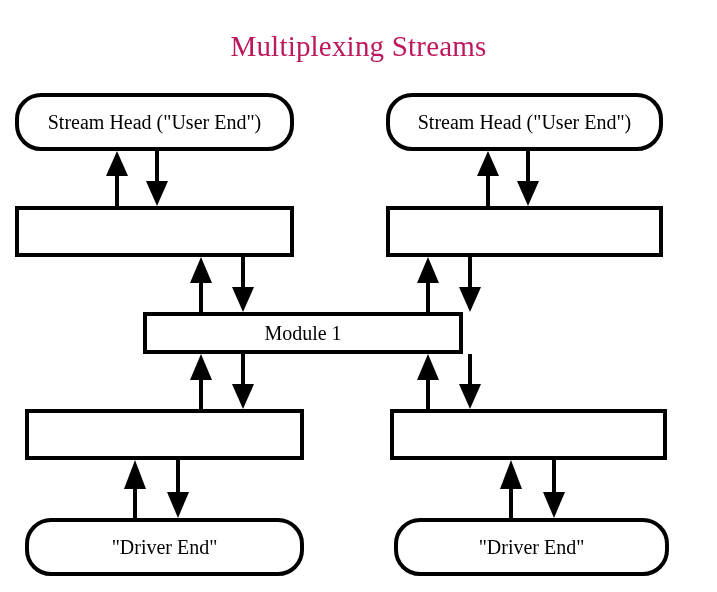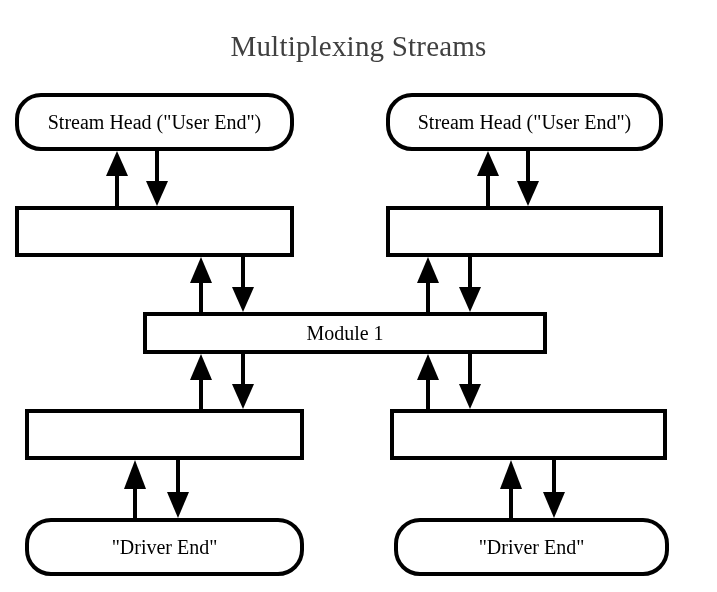--- a/index.html
+++ b/index.html
@@ -15,21 +15,21 @@
     overflow: hidden;
     font-family: "Liberation Serif", "DejaVu Serif", serif;
   }
   #title {
     position: absolute;
     left: 0;
     top: 30px;
     width: 717px;
     text-align: center;
     font-size: 29px;
-    color: #404040;
+    color: #be185d;
     letter-spacing: 0.2px;
   }
   svg#wires {
     position: absolute;
     left: 0;
     top: 0;
     width: 717px;
     height: 592px;
     pointer-events: none;
   }
@@ -144,21 +144,21 @@
   </div>
 
   <div class="node rect" style="left:15px; top:206px; width:279px; height:51px;">
     <span class="node-label"></span>
   </div>
 
   <div class="node rect" style="left:386px; top:206px; width:277px; height:51px;">
     <span class="node-label"></span>
   </div>
 
-  <div class="node rect" style="left:143px; top:312px; width:404px; height:42px;">
+  <div class="node rect" style="left:143px; top:312px; width:320px; height:42px;">
     <span class="node-label">Module 1</span>
   </div>
 
   <div class="node rect" style="left:25px; top:409px; width:279px; height:51px;">
     <span class="node-label"></span>
   </div>
 
   <div class="node rect" style="left:390px; top:409px; width:277px; height:51px;">
     <span class="node-label"></span>
   </div>

